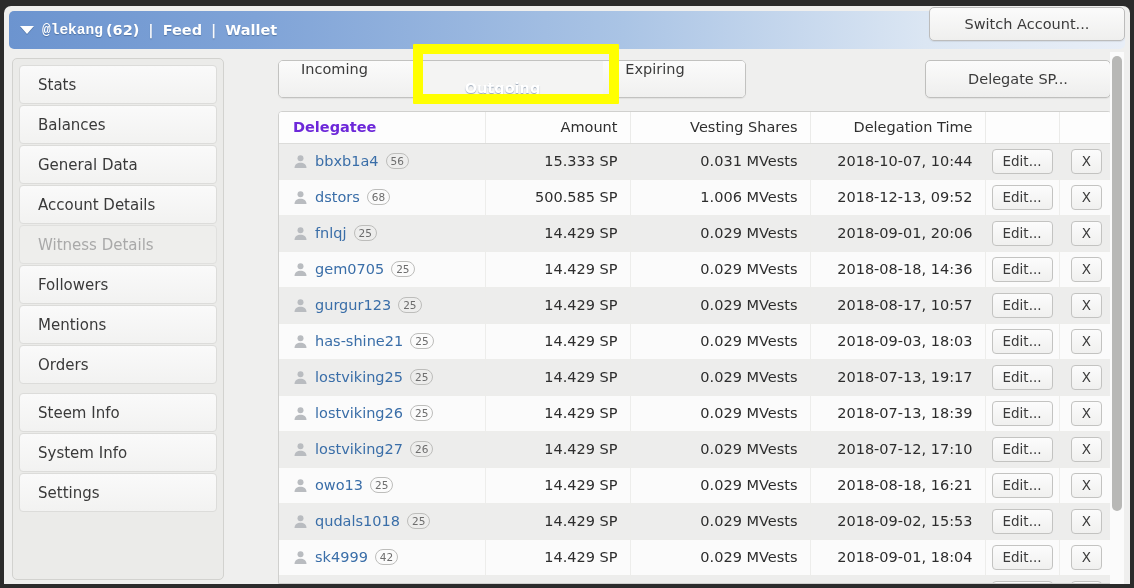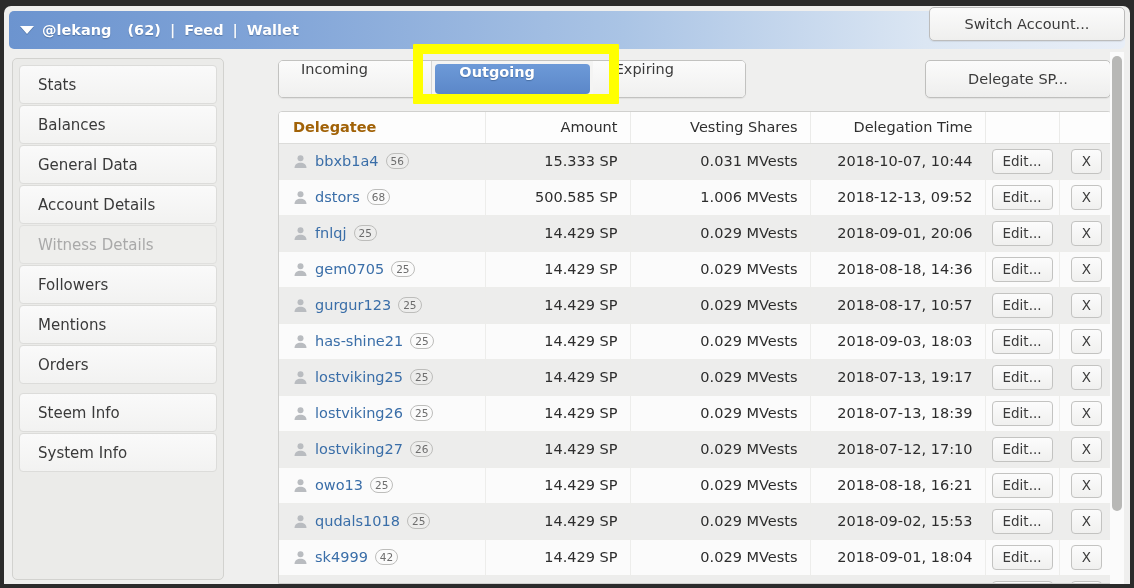--- a/index.html
+++ b/index.html
@@ -45,21 +45,21 @@
   .caret-down {
     width: 0; height: 0;
     border-left: 7px solid #ffffff;
     border-right: 7px solid #ffffff;
     border-top: 8px solid #ffffff;
     border-left-color: transparent;
     border-right-color: transparent;
     margin-right: 8px;
     filter: drop-shadow(0 1px 0 rgba(40,70,110,.4));
   }
-  .acct-name { margin-right: 16px; }
+  .acct-name { margin-right: 3px; font-family: Liberation Mono, monospace; }
   .acct-rep { font-weight: bold; margin-right: 9px; }
   .sep { color: #ffffff; margin: 0 9px 0 0; opacity: .95; }
   .navlink { margin-right: 0; }
   .switch-account {
     position: absolute;
     right: 0px; top: -4px;
     width: 196px; height: 34px;
     background: linear-gradient(to bottom, #fbfbfb, #efefee);
     border: 1px solid #bcbcbc;
     border-radius: 5px;
@@ -127,21 +127,21 @@
     color: #3b3b3b;
     background: linear-gradient(to bottom, #fbfbfb, #f0f0ef);
     border-right: 1px solid #d6d6d4;
   }
   .seg:last-child { border-right: none; }
   .seg.selected {
     background: linear-gradient(to bottom, #6d9ad8, #5b87c9);
     color: #ffffff;
     font-weight: bold;
     text-shadow: 0 1px 1px rgba(40,70,110,.45);
-    margin: 3px;
+    margin: 19px;
     border-radius: 4px;
     border-right: none;
     padding-left: 24px;
   }
   .delegate-btn {
     position: absolute;
     right: 1px; top: 8px;
     width: 186px; height: 38px;
     background: linear-gradient(to bottom, #fbfbfb, #eeeeed);
     border: 1px solid #bfbfbd;
@@ -168,21 +168,21 @@
     font-size: 14.5px;
     font-weight: normal;
     color: #2f2f2f;
     background: #fdfdfd;
     border-bottom: 1px solid #dcdcda;
     border-right: 1px solid #ebebe9;
     padding: 0 12px;
     text-align: right;
     white-space: nowrap;
   }
-  th.first { text-align: left; color: #a16207; font-weight: bold; padding-left: 14px; }
+  th.first { text-align: left; color: #6d28d9; font-weight: bold; padding-left: 14px; }
   th:last-child { border-right: none; }
   td {
     height: 36px;
     font-size: 14.5px;
     color: #2d2d2d;
     border-bottom: 1px solid #ededeb;
     border-right: 1px solid #ededeb;
     padding: 0 12px;
     text-align: right;
     white-space: nowrap;
@@ -291,20 +291,23 @@
       </div>
       <div class="side-item">
         <span>Orders</span>
       </div>
       <div class="side-gap"></div>
       <div class="side-item">
         <span>Steem Info</span>
       </div>
       <div class="side-item">
         <span>System Info</span>
+      </div>
+      <div class="side-item">
+        <span>Settings</span>
       </div>
     </div>
 
     <div class="main">
 
       <div class="tabrow">
         <div class="segmented">
           <div class="seg">
             <span>Incoming</span>
           </div>

